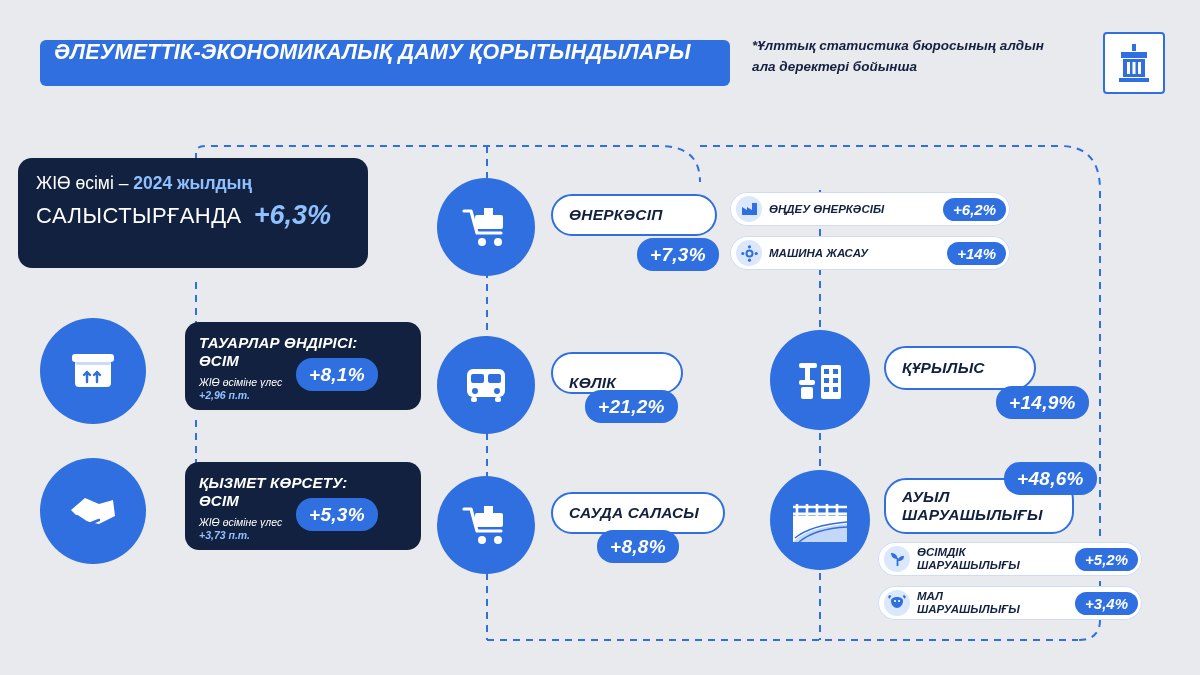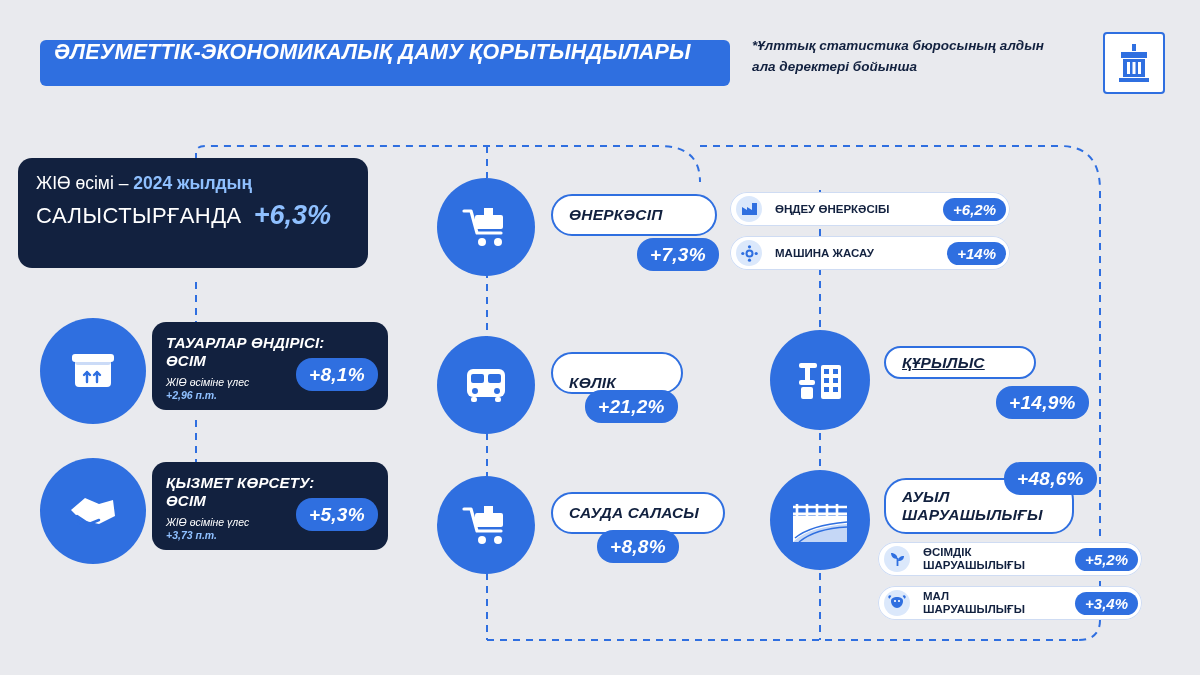--- a/index.html
+++ b/index.html
@@ -75,37 +75,37 @@
   .valbox {
     position: absolute; background: #2f6fe0; color: #ffffff;
     border-radius: 16px; display: flex; align-items: center; justify-content: center;
     font-weight: bold; font-style: italic; font-size: 19px;
     padding: 15px 13px; height: 33px; letter-spacing: .3px;
   }
 
   
   .infocard {
     position: absolute; background: #12213f; color: #ffffff;
-    border-radius: 14px; padding: 12px 14px;
+    border-radius: 14px; padding: 12px 14px; margin-left: 33px;
   }
   .infocard .t1 { font-size: 15px; font-weight: bold; font-style: italic; line-height: 1.18; letter-spacing: .2px; }
   .infocard .t2 { font-size: 10.5px; font-style: italic; margin-top: 7px; color:#ffffff; }
   .infocard .t3 { font-size: 10.5px; font-style: italic; font-weight: bold; color: #8fc0ff; margin-top: 1px; }
 
   
   .subpill {
     position: absolute; background: #ffffff; border-radius: 17px;
     display: flex; align-items: center;
     box-shadow: 0 0 0 1px #cfdcf3 inset;
     padding-left: 6px; padding-right: 4px;
     height: 34px;
   }
   .subpill .lbl {
-    color: #12213f; font-weight: bold; font-size: 11.5px;
-    line-height: 1.12; margin-left: 13px; white-space: pre-line;
+    color: #12213f; font-weight: bold; font-style: italic; font-size: 11.5px;
+    line-height: 1.12; margin-left: 7px; white-space: pre-line;
   }
   .subpill .ic {
     width: 26px; height: 26px; border-radius: 50%;
     background: #dbe8fb; display: flex; align-items: center; justify-content: center;
     flex: 0 0 26px;
   }
   .subpill .v {
     margin-left: auto; background: #2f6fe0; color: #fff; border-radius: 14px;
     font-weight: bold; font-style: italic; font-size: 15px;
     padding: 3px 10px;
@@ -277,21 +277,21 @@
       <g fill="#2f6fe0">
         <rect x="31" y="14" width="5" height="5"></rect>
           <rect x="40" y="14" width="5" height="5"></rect>
         <rect x="31" y="23" width="5" height="5"></rect>
           <rect x="40" y="23" width="5" height="5"></rect>
         <rect x="31" y="32" width="5" height="5"></rect>
           <rect x="40" y="32" width="5" height="5"></rect>
       </g>
     </svg>
   </div>
-  <div class="pill" style="left:884px; top:346px; width:152px; height:33px;text-decoration:underline;">
+  <div class="pill" style="left:884px; top:346px; width:152px; height:44px;">
     <span>ҚҰРЫЛЫС</span>
   </div>
   <div class="valbox" style="left:996px; top:386px;">+14,9%</div>
 
   <div class="circle blue" style="left:770px; top:470px; width:100px; height:100px;">
     <svg class="icon-svg" width="58" height="52" viewBox="0 0 58 52">
       <path d="M2 22 L56 22 L56 48 L2 48 Z" fill="#ffffff"></path>
       <path d="M2 48 C14 36, 34 32, 56 30 L56 48 Z" fill="#2f6fe0" opacity="0.28"></path>
       <path d="M4 44 C16 34, 34 30, 56 28" stroke="#2f6fe0" stroke-width="1.6" fill="none"></path>
       <path d="M8 48 C20 38, 36 34, 56 33" stroke="#2f6fe0" stroke-width="1.6" fill="none"></path>

